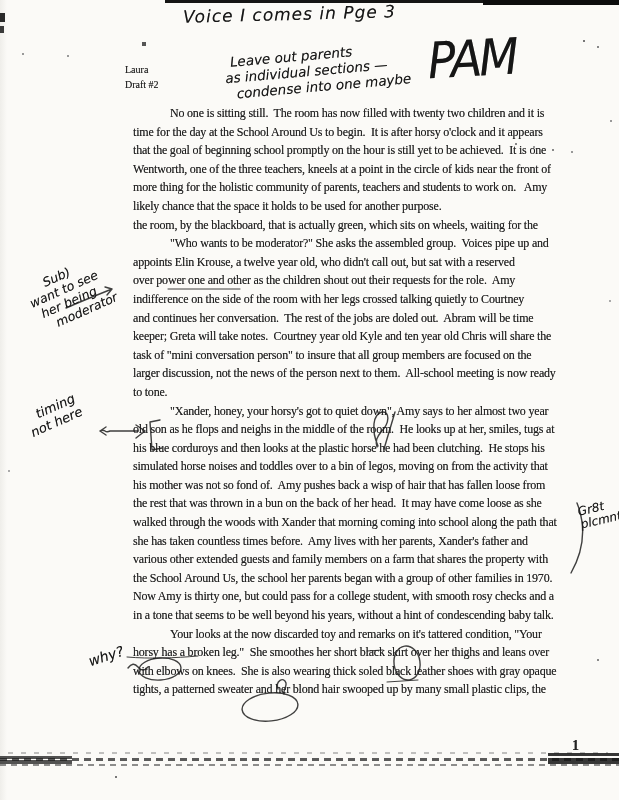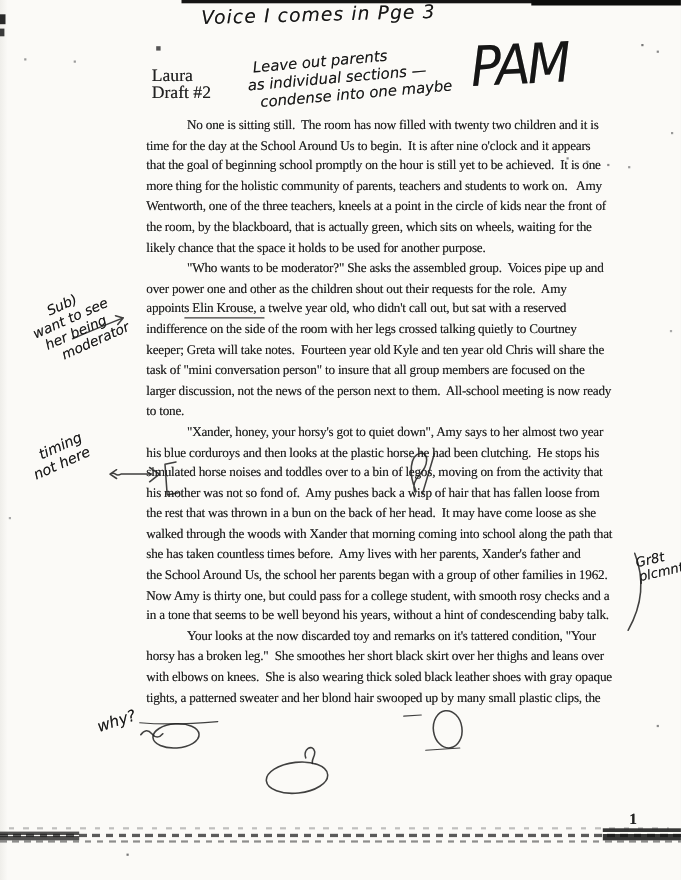--- a/index.html
+++ b/index.html
@@ -3,21 +3,21 @@
 <meta charset="utf-8">
 <style>
   html,body{margin:0;padding:0;background:#e8e7e4;}
   .scan{
     position:relative;width:619px;height:800px;overflow:hidden;
     background:linear-gradient(90deg,#efeeea 0,#fbfaf7 7px,#fbfaf7 100%);
     font-family:"Liberation Serif",serif;color:#1e1e1e;
   }
   
   .typed{font-family:"Liberation Serif",serif;color:#222;text-shadow:0 0 .4px rgba(0,0,0,.5);}
-  .header-block{position:absolute;left:125px;top:62px;font-size:16px;line-height:15px;margin-left:13px;}
+  .header-block{position:absolute;left:125px;top:62px;font-size:10px;line-height:15px;}
   .bodytext{position:absolute;left:133px;top:104px;width:470px;font-size:12px;letter-spacing:-0.2px;}
   .tline{display:block;height:18.6px;line-height:18.6px;white-space:pre;}
   .ind{padding-left:37px;}
   
   .hand{font-family:"DejaVu Sans",sans-serif;font-style:italic;color:#161616;position:absolute;text-shadow:0 0 .3px rgba(0,0,0,.4);}
   .hw-top{left:183px;top:4px;font-size:17px;letter-spacing:1px;transform:rotate(-1.5deg);}
   .hw-rev{left:231px;top:46px;font-size:13.5px;line-height:16px;transform:rotate(-5deg);}
   .hw-rev .l2{margin-left:-6px;}
   .hw-rev .l3{margin-left:4px;}
   .hw-pam{left:424px;top:30px;font-size:50px;letter-spacing:-3px;transform:rotate(-3deg) scaleX(.92);font-weight:400;}
@@ -94,44 +94,47 @@
 
   <div class="hand hw-why">why?</div>
 
   <div class="hand hw-plc">
     <div>Gr8t</div>
     <div>plcmnt</div>
   </div>
 
   <div class="typed bodytext">
     <span class="tline ind">No one is sitting still.  The room has now filled with twenty two children and it is</span>
-    <span class="tline">time for the day at the School Around Us to begin.  It is after nine o'clock and it appears</span>
+    <span class="tline">time for the day at the School Around Us to begin.  It is after horsy o'clock and it appears</span>
     <span class="tline">that the goal of beginning school promptly on the hour is still yet to be achieved.  It is one</span>
+    <span class="tline">Wentworth, one of the three teachers, kneels at a point in the circle of kids near the front of</span>
     <span class="tline">more thing for the holistic community of parents, teachers and students to work on.   Amy</span>
-    <span class="tline">Wentworth, one of the three teachers, kneels at a point in the circle of kids near the front of</span>
+    <span class="tline">likely chance that the space it holds to be used for another purpose.</span>
     <span class="tline">the room, by the blackboard, that is actually green, which sits on wheels, waiting for the</span>
-    <span class="tline">likely chance that the space it holds to be used for another purpose.</span>
 
     <span class="tline ind">"Who wants to be moderator?" She asks the assembled group.  Voices pipe up and</span>
+    <span class="tline">appoints Elin Krouse, a twelve year old, who didn't call out, but sat with a reserved</span>
     <span class="tline">over power one and other as the children shout out their requests for the role.  Amy</span>
-    <span class="tline">appoints Elin Krouse, a twelve year old, who didn't call out, but sat with a reserved</span>
     <span class="tline">indifference on the side of the room with her legs crossed talking quietly to Courtney</span>
-    <span class="tline">keeper; Greta will take notes.  Fourteen year old Kyle and ten year old Chris will share the</span>
+    <span class="tline">and continues her conversation.  The rest of the jobs are doled out.  Abram will be time</span>
+    <span class="tline">keeper; Greta will take notes.  Courtney year old Kyle and ten year old Chris will share the</span>
     <span class="tline">task of "mini conversation person" to insure that all group members are focused on the</span>
     <span class="tline">larger discussion, not the news of the person next to them.  All-school meeting is now ready</span>
     <span class="tline">to tone.</span>
 
     <span class="tline ind">"Xander, honey, your horsy's got to quiet down", Amy says to her almost two year</span>
+    <span class="tline">old son as he flops and neighs in the middle of the room.  He looks up at her, smiles, tugs at</span>
     <span class="tline">his blue corduroys and then looks at the plastic horse he had been clutching.  He stops his</span>
     <span class="tline">simulated horse noises and toddles over to a bin of legos, moving on from the activity that</span>
     <span class="tline">his mother was not so fond of.  Amy pushes back a wisp of hair that has fallen loose from</span>
     <span class="tline">the rest that was thrown in a bun on the back of her head.  It may have come loose as she</span>
     <span class="tline">walked through the woods with Xander that morning coming into school along the path that</span>
     <span class="tline">she has taken countless times before.  Amy lives with her parents, Xander's father and</span>
-    <span class="tline">the School Around Us, the school her parents began with a group of other families in 1962.</span>
+    <span class="tline">various other extended guests and family members on a farm that shares the property with</span>
+    <span class="tline">the School Around Us, the school her parents began with a group of other families in 1970.</span>
     <span class="tline">Now Amy is thirty one, but could pass for a college student, with smooth rosy checks and a</span>
     <span class="tline">in a tone that seems to be well beyond his years, without a hint of condescending baby talk.</span>
 
     <span class="tline ind">Your looks at the now discarded toy and remarks on it's tattered condition, "Your</span>
     <span class="tline">horsy has a broken leg."  She smoothes her short black skirt over her thighs and leans over</span>
     <span class="tline">with elbows on knees.  She is also wearing thick soled black leather shoes with gray opaque</span>
     <span class="tline">tights, a patterned sweater and her blond hair swooped up by many small plastic clips, the</span>
   </div>
 
   <svg class="ink" width="619" height="800" viewBox="0 0 619 800">

